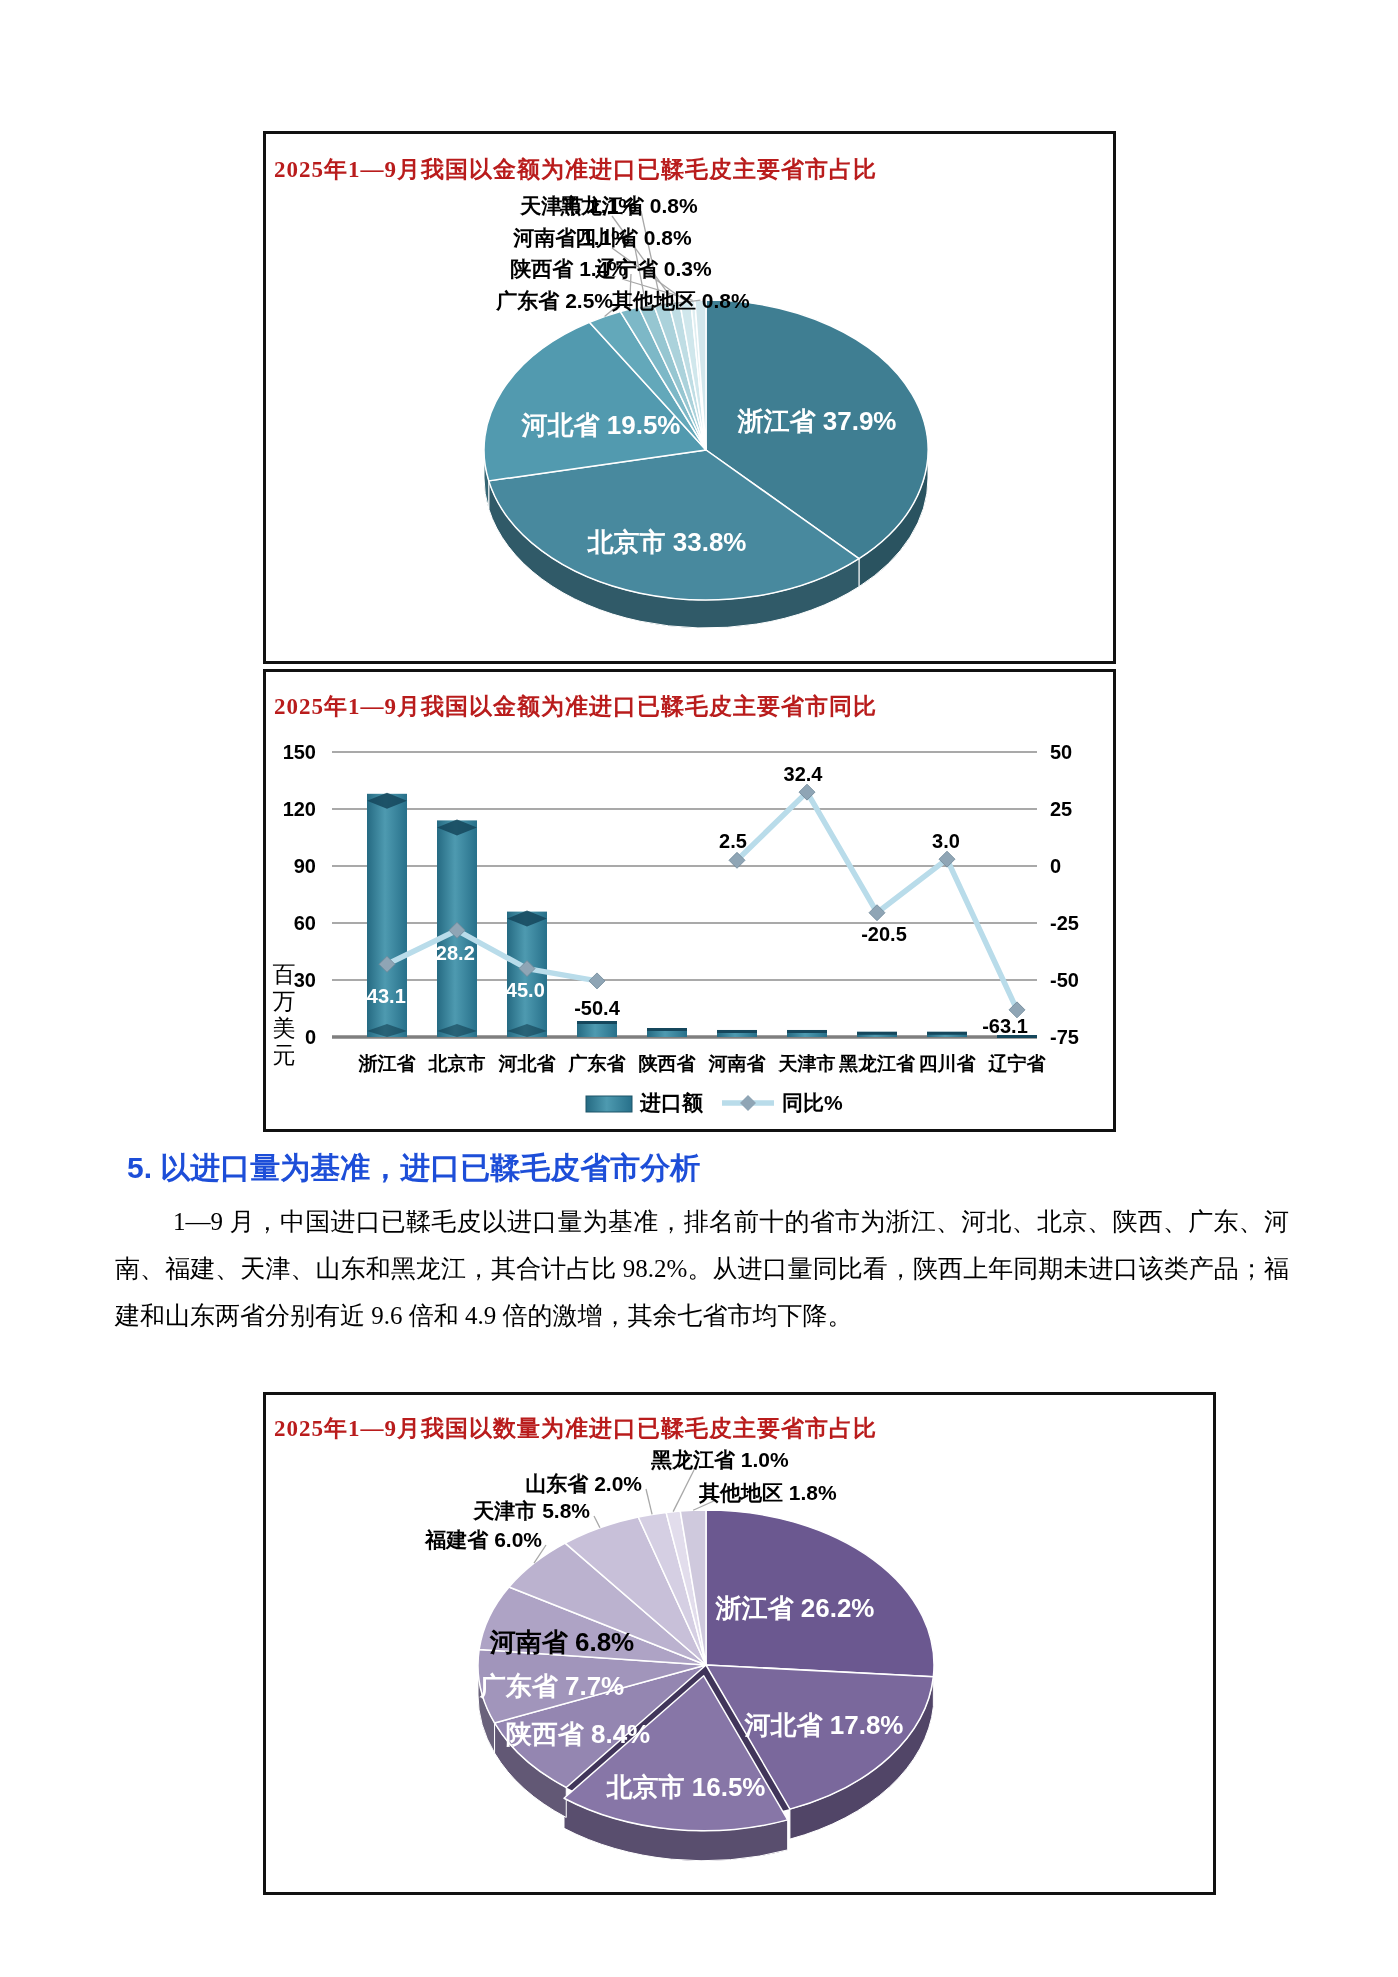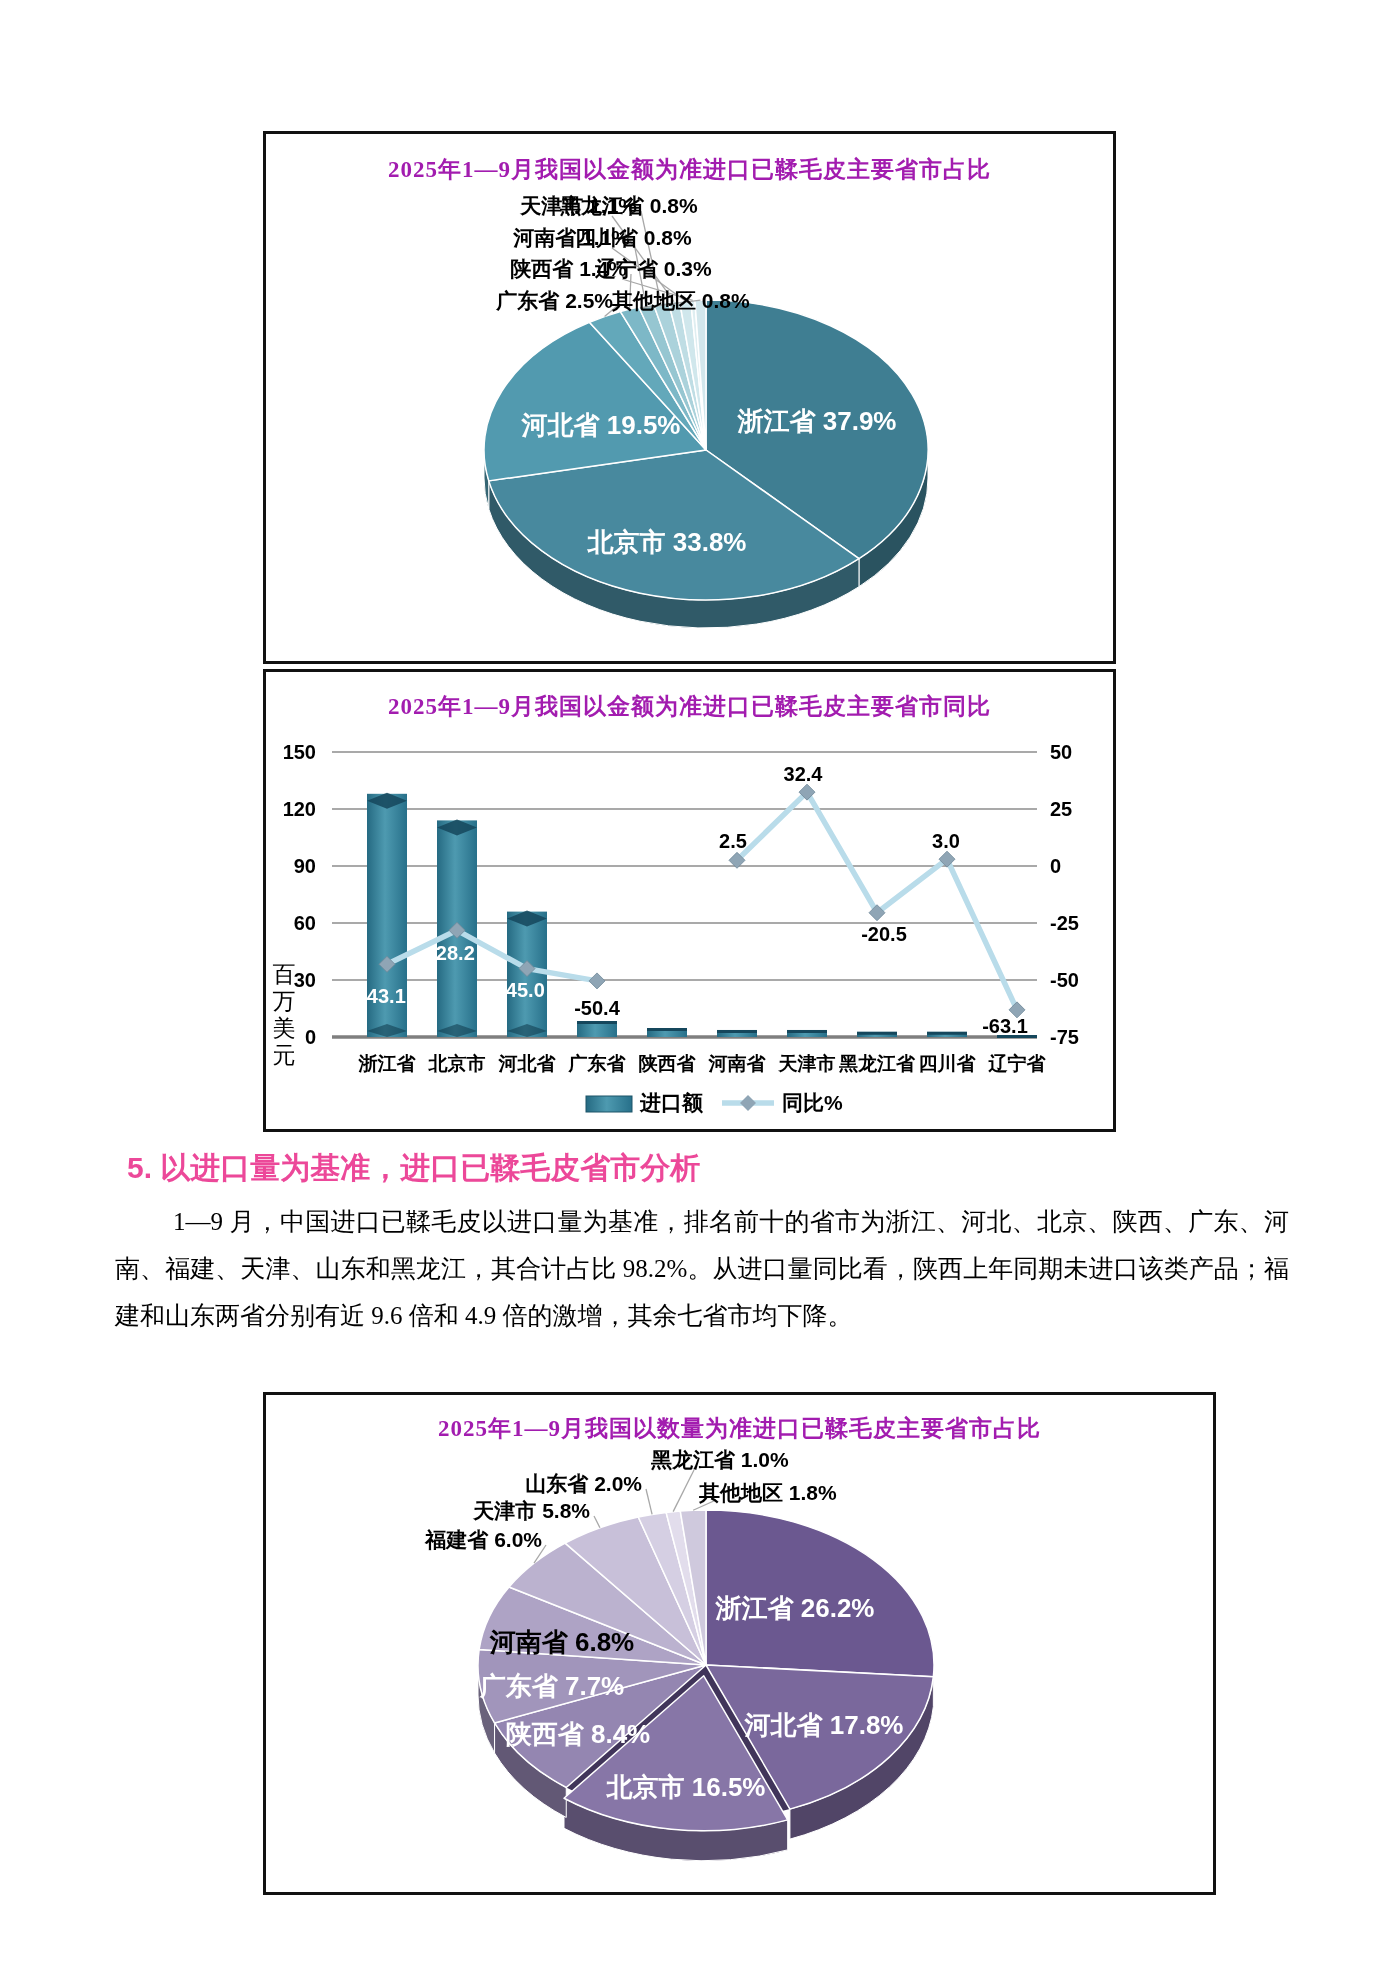--- a/index.html
+++ b/index.html
@@ -1,21 +1,21 @@
 <!DOCTYPE html>
 <html><head>
 <meta charset="utf-8">
 <style>
   html,body{margin:0;padding:0;background:#ffffff;}
   .page{position:relative;width:1398px;height:1977px;background:#fff;font-family:"Liberation Serif",serif;color:#000;overflow:hidden;}
   .chart-box{position:absolute;border:3px solid #111;background:#fff;box-sizing:border-box;}
-  .chart-title{position:absolute;left:0;right:0;text-align:center;font-family:"Liberation Serif",serif;font-weight:700;font-size:23px;color:#a21caf;letter-spacing:1px;}
+  .chart-title{position:absolute;left:0;right:0;text-align:left;font-family:"Liberation Serif",serif;font-weight:700;font-size:23px;color:#b91c1c;letter-spacing:1px;padding-left:8px;}
   .chart-box svg{position:absolute;left:0;top:0;}
   svg text{font-family:"Liberation Sans",sans-serif;}
-  .heading{position:absolute;left:127px;top:1148px;font-family:"Liberation Sans",sans-serif;font-weight:700;font-size:30px;color:#ec4899;}
+  .heading{position:absolute;left:127px;top:1148px;font-family:"Liberation Sans",sans-serif;font-weight:700;font-size:30px;color:#1d4ed8;}
   .bodytext{position:absolute;left:115px;top:1198px;width:1174px;font-size:25px;line-height:47px;text-align:justify;text-indent:58px;color:#000;}
 </style>
 </head>
 <body>
 
 <div class="page">
 
   <div class="chart-box" style="left:263px;top:131px;width:853px;height:533px;">
     <div class="chart-title" style="top:20px;">2025年1—9月我国以金额为准进口已鞣毛皮主要省市占比</div>
     <svg id="pie1-svg" width="847" height="527" viewBox="266 134 847 527">

